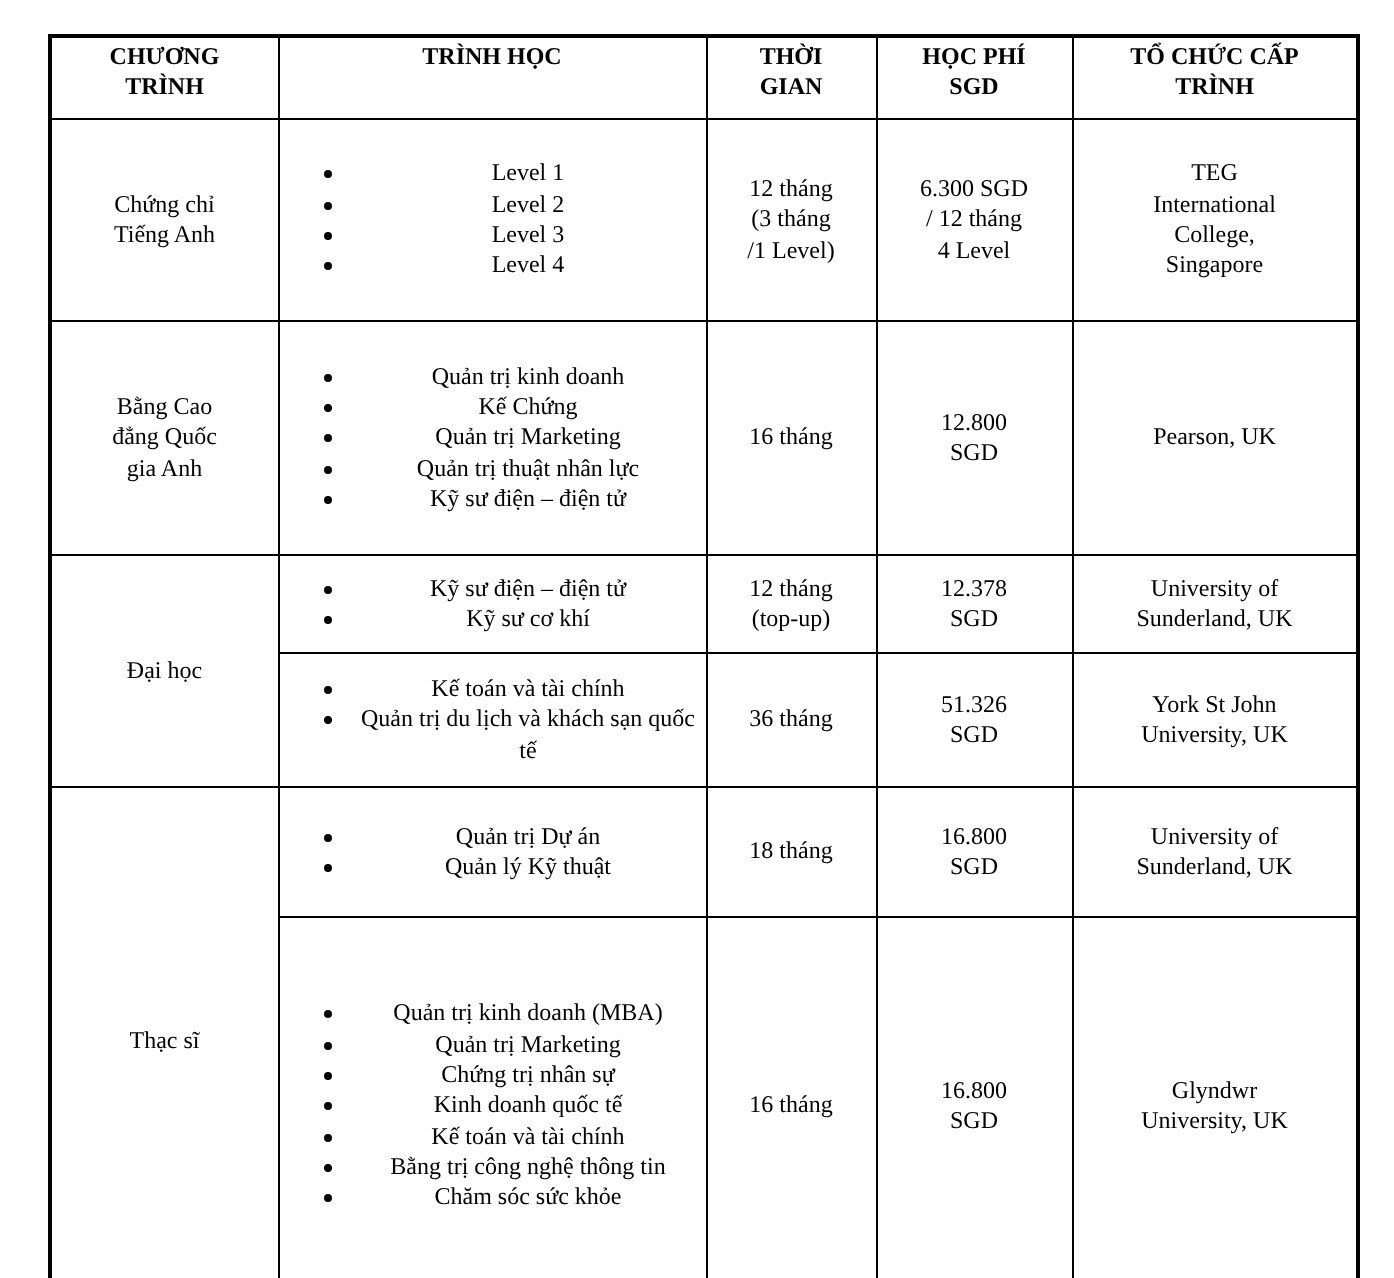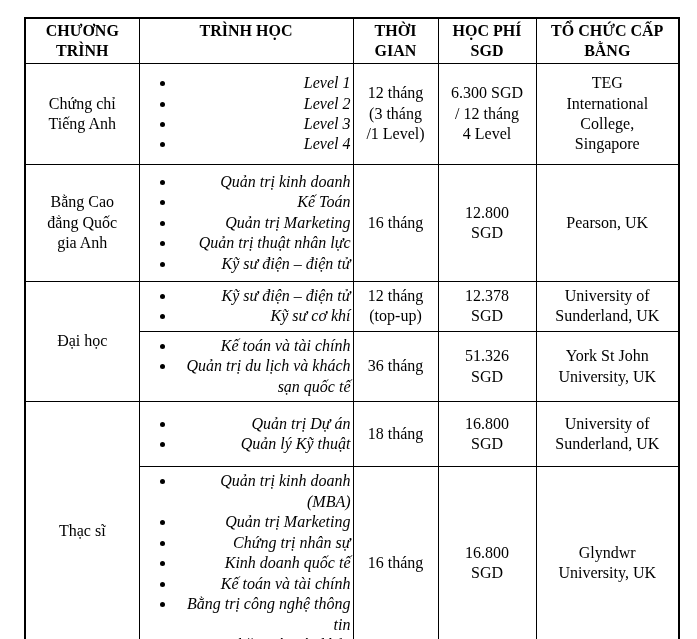--- a/index.html
+++ b/index.html
@@ -27,21 +27,21 @@
     table-layout: fixed;
     border: 2px solid #000;
   }
   col.c1 { width: 114px; }
   col.c2 { width: 214px; }
   col.c3 { width: 85px; }
   col.c4 { width: 98px; }
   col.c5 { width: 143px; }
   th, td {
     border: 1px solid #000;
-    font-size: 16px;
+    font-size: 12px;
     overflow: hidden;
   }
   th {
     font-weight: bold;
     text-align: center;
     vertical-align: top;
     white-space: pre-line;
     padding: 2px 2px;
     height: 36px;
     line-height: 1.25;
@@ -49,23 +49,22 @@
   td {
     vertical-align: middle;
     padding: 2px 3px;
     line-height: 1.28;
   }
   td.program, td.center {
     text-align: center;
     white-space: pre-line;
   }
   td.majors {
-    text-align: right;
+    text-align: center;
     padding: 2px 2px 2px 0;
-    font-style: italic;
   }
   td.majors ul {
     margin: 2px 0;
     padding-left: 36px;
     list-style-type: disc;
   }
   td.majors li {
     padding: 0 0 0 2px;
     line-height: 1.28;
   }
@@ -91,21 +90,21 @@
     <thead>
       <tr>
         <th>CHƯƠNG
 TRÌNH</th>
         <th>TRÌNH HỌC</th>
         <th>THỜI
 GIAN</th>
         <th>HỌC PHÍ
 SGD</th>
         <th>TỔ CHỨC CẤP
-BẰNG</th>
+TRÌNH</th>
       </tr>
     </thead>
     <tbody>
       <tr class="r1">
         <td class="program">Chứng chỉ
 Tiếng Anh</td>
         <td class="majors">
           <ul>
             <li>Level 1</li>
             <li>Level 2</li>
@@ -125,21 +124,21 @@
 Singapore</td>
       </tr>
 
       <tr class="r2">
         <td class="program">Bằng Cao
 đẳng Quốc
 gia Anh</td>
         <td class="majors">
           <ul>
             <li>Quản trị kinh doanh</li>
-            <li>Kế Toán</li>
+            <li>Kế Chứng</li>
             <li>Quản trị Marketing</li>
             <li>Quản trị thuật nhân lực</li>
             <li>Kỹ sư điện – điện tử</li>
           </ul>
         </td>
         <td class="center">16 tháng</td>
         <td class="center">12.800
 SGD</td>
         <td class="center">Pearson, UK</td>
       </tr>

